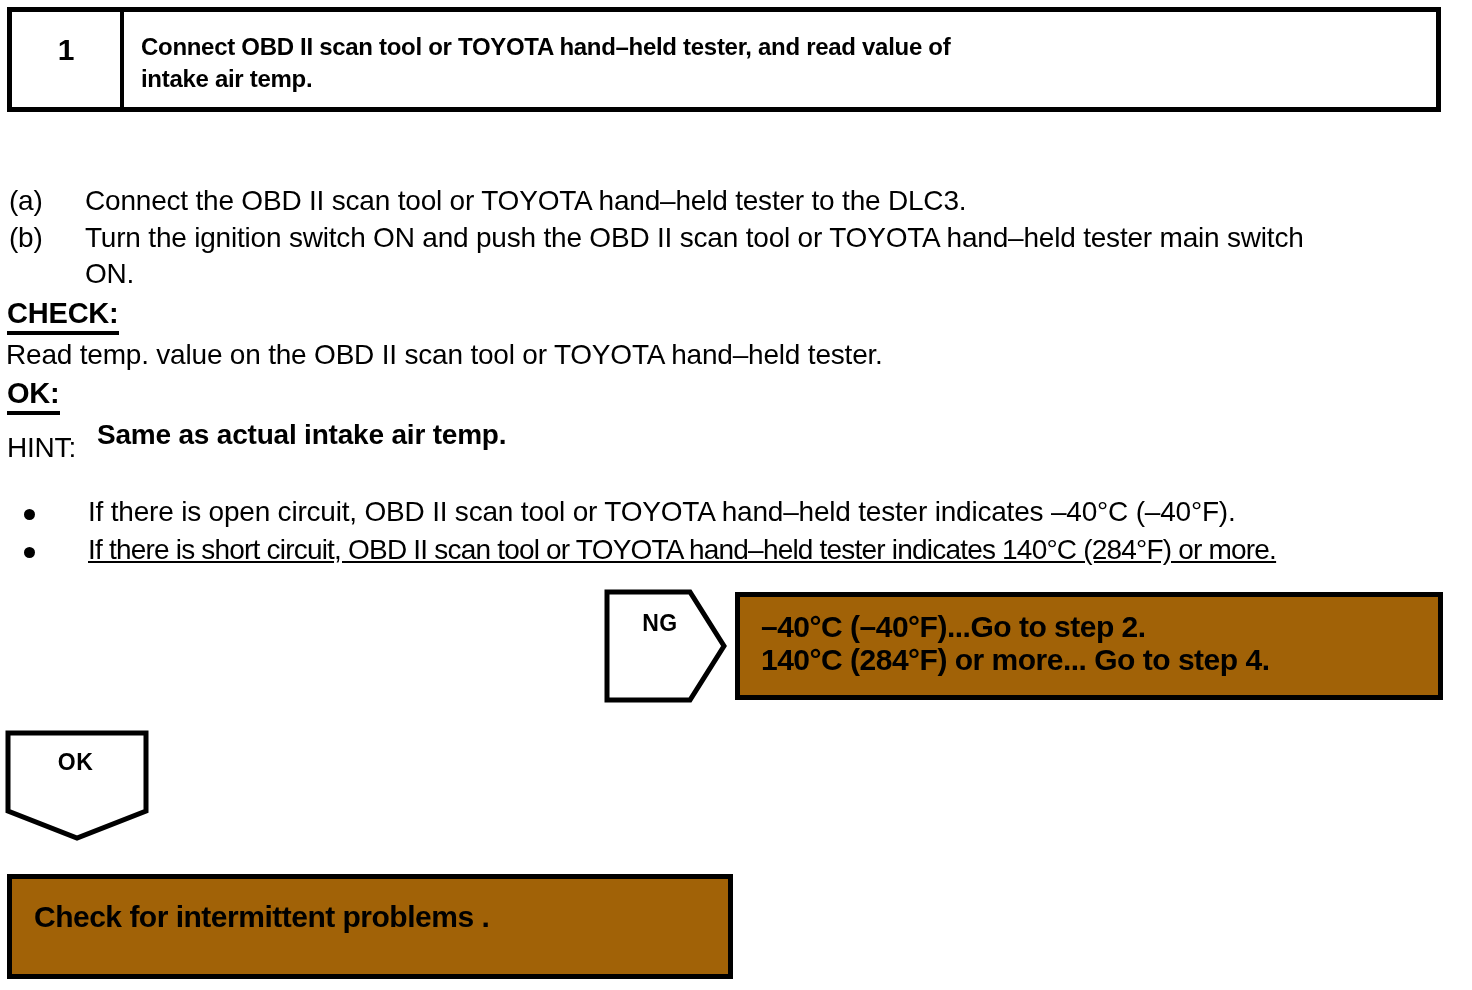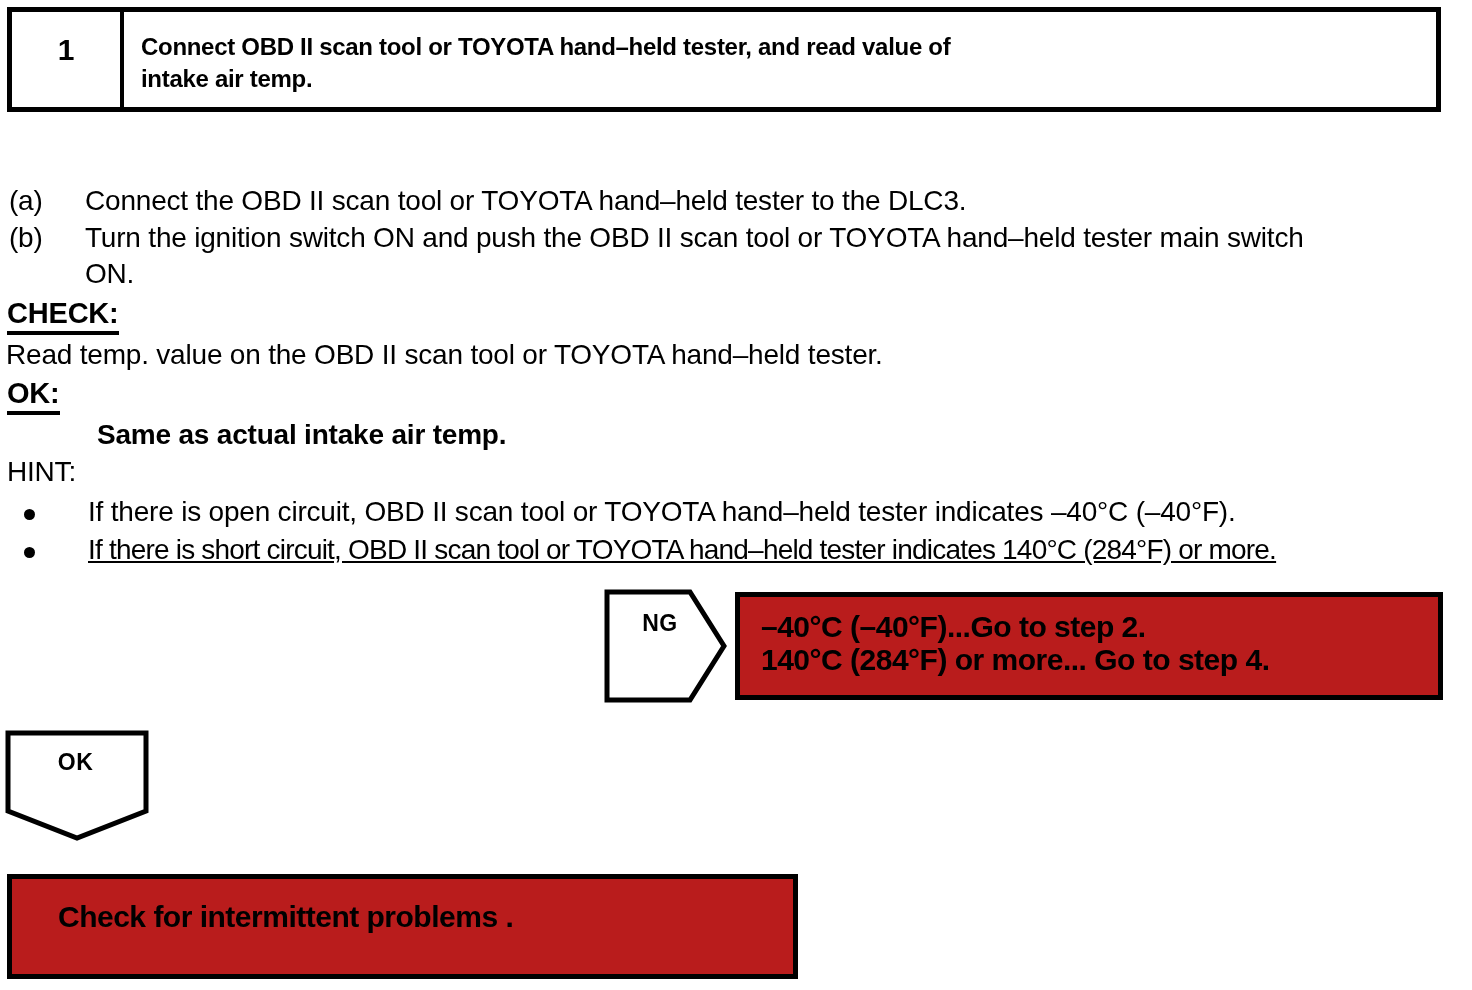--- a/index.html
+++ b/index.html
@@ -41,21 +41,21 @@
   .bold { font-weight:700; }
   .bullet-dot {
     width:11px; height:11px; border-radius:50%; background:#000;
   }
 
   
   .connector-label {
     font-size:23px; font-weight:700; text-align:center; letter-spacing:0.5px;
   }
   .result-box {
-    border:5px solid #000; box-sizing:border-box; background:#b91c1c;
+    border:5px solid #000; box-sizing:border-box; background:#a16207;
   }
   .result-text {
     font-size:30px; font-weight:700; line-height:33px; letter-spacing:-0.5px;
     white-space:nowrap;
   }
   svg { display:block; }
 </style>
 </head>
 <body>
 
@@ -76,21 +76,21 @@
   <div class="abs body-line" style="left:9px; top:223px;">(b)</div>
   <div class="abs body-line" style="left:85px; top:223px;">Turn the ignition switch ON and push the OBD II scan tool or TOYOTA hand–held tester main switch</div>
   <div class="abs body-line" style="left:85px; top:259px;">ON.</div>
 
   <div class="abs heading" style="left:7px; top:299px;">CHECK:</div>
   <div class="abs body-line" style="left:6px; top:340px;">Read temp. value on the OBD II scan tool or TOYOTA hand–held tester.</div>
 
   <div class="abs heading" style="left:7px; top:379px;">OK:</div>
   <div class="abs body-line bold" style="left:97px; top:420px;">Same as actual intake air temp.</div>
 
-  <div class="abs body-line" style="left:7px; top:457px;text-align:right;">HINT:</div>
+  <div class="abs body-line" style="left:7px; top:433px;text-align:right;">HINT:</div>
 
   <div class="abs bullet-dot" style="left:24px; top:509px;"></div>
   <div class="abs body-line" style="left:88px; top:497px;text-align:center;">If there is open circuit, OBD II scan tool or TOYOTA hand–held tester indicates –40°C (–40°F).</div>
 
   <div class="abs bullet-dot" style="left:24px; top:547px;"></div>
   <div class="abs body-line" style="left:88px; top:535px; letter-spacing:-0.8px;text-decoration:underline;">If there is short circuit, OBD II scan tool or TOYOTA hand–held tester indicates 140°C (284°F) or more.</div>
 
   <div class="abs" style="left:604px; top:589px;">
     <svg width="124" height="114" viewBox="0 0 124 114">
       <polygon points="3,3 86,3 120,57 86,111 3,111" fill="#ffffff" stroke="#000000" stroke-width="5"></polygon>
@@ -105,17 +105,17 @@
     </div>
   </div>
 
   <div class="abs" style="left:5px; top:730px;">
     <svg width="146" height="112" viewBox="0 0 146 112">
       <polygon points="3,3 141,3 141,81 72,108 3,81" fill="#ffffff" stroke="#000000" stroke-width="5"></polygon>
     </svg>
   </div>
   <div class="abs connector-label" style="left:5px; top:749px; width:141px;">OK</div>
 
-  <div class="abs result-box" style="left:7px; top:874px; width:791px; height:105px;padding-left:24px;">
+  <div class="abs result-box" style="left:7px; top:874px; width:726px; height:105px;">
     <div class="result-text" style="padding:21px 0 0 22px;">Check for intermittent problems .</div>
   </div>
 
 </div>
 
 </body></html>

